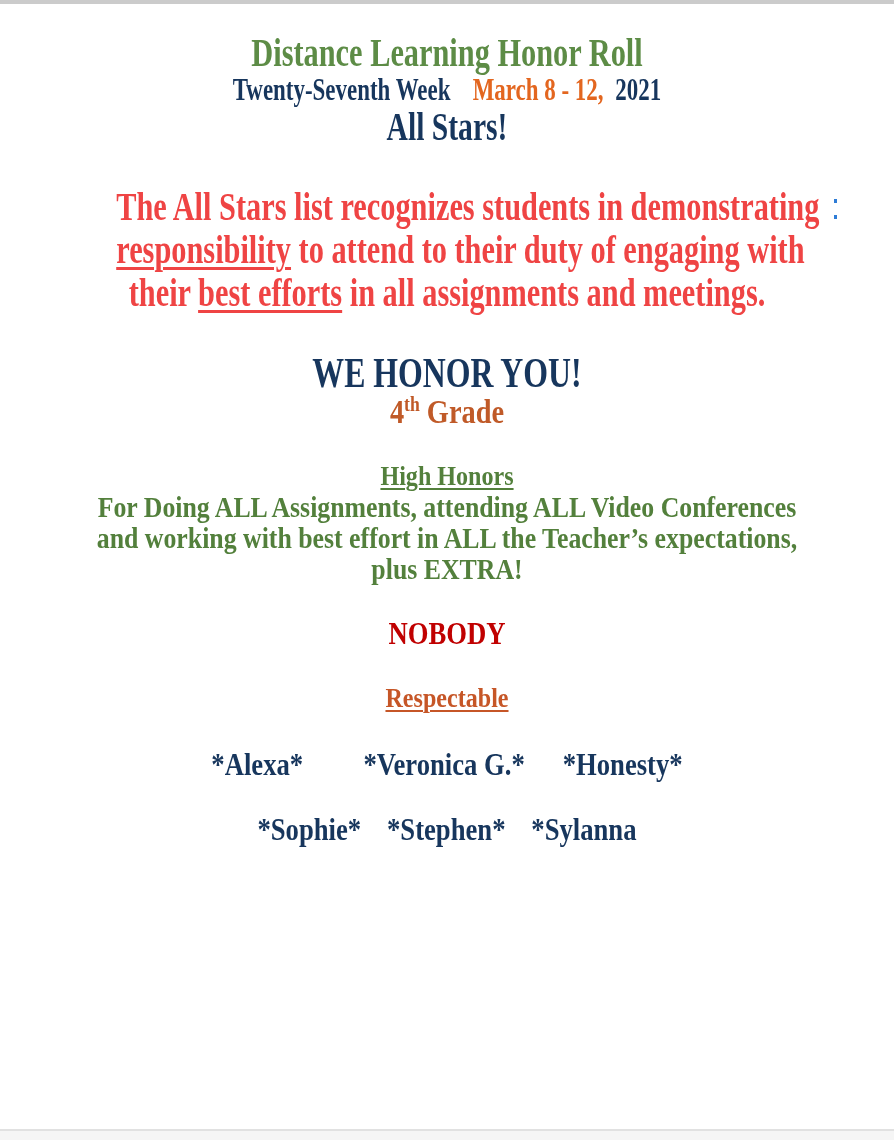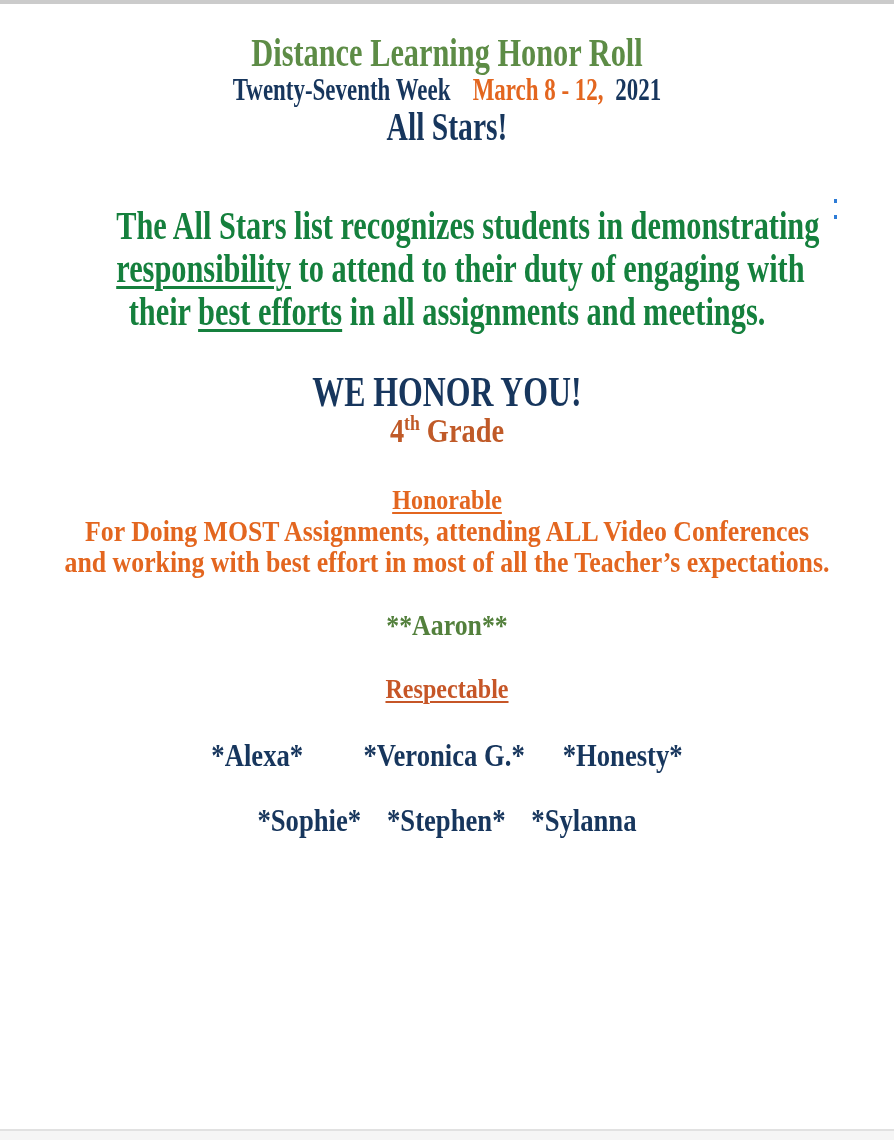--- a/index.html
+++ b/index.html
@@ -25,21 +25,21 @@
   }
   .cond-strong { transform: scaleX(0.74); }
   .cond-mild   { transform: scaleX(0.86); }
 
   .title { margin-top: 27px; font-size: 41px; line-height: 42px; color: #5d8c46; }
   .week  { font-size: 31px; line-height: 33px; color: #17365d; }
   .week .dates { color: #e3661f; margin-left: 30px; }
   .week .year  { margin-left: 16px; }
   .allstars { font-size: 40px; line-height: 42px; color: #17365d; }
 
-  .intro { margin-top: 56px; color: #15803d; }
+  .intro { margin-top: 37px; color: #ef4444; }
   .intro .ln { font-size: 41px; line-height: 43px; }
   .intro .u { text-decoration: underline; text-decoration-thickness: 3px; text-underline-offset: 4px; }
 
   .honor { margin-top: 38px; font-size: 43px; line-height: 42px; color: #17365d; }
   .grade { font-size: 33px; line-height: 36px; color: #c05a28; }
   .grade sup { font-size: 62%; vertical-align: super; line-height: 0; }
 
   .sec-heading {
     font-size: 28px; line-height: 31px;
     text-decoration: underline; text-decoration-thickness: 2px; text-underline-offset: 3px;
@@ -100,29 +100,30 @@
       <span>their </span><span class="u">best efforts</span><span> in all assignments and meetings.</span>
     </div>
   </div>
 
   <div class="ln cond-strong honor">WE HONOR YOU!</div>
 
   <div class="ln cond-mild grade">
     <span>4</span><sup>th</sup><span> Grade</span>
   </div>
 
+  <div>
+    <div class="ln cond-mild sec-heading hh-heading">High Honors</div>
+    <div class="hh-lines">
+        <div class="ln cond-mild">For Doing ALL Assignments, attending ALL Video Conferences</div>
+        <div class="ln cond-mild">and working with best effort in ALL the Teacher’s expectations,</div>
+        <div class="ln cond-mild">plus EXTRA!</div>
+      </div>
+    <div class="ln cond-mild nobody">NOBODY</div>
+  </div>
 
-  <div>
-    <div class="ln cond-mild sec-heading hon-heading">Honorable</div>
-    <div class="hon-lines">
-        <div class="ln cond-mild">For Doing MOST Assignments, attending ALL Video Conferences</div>
-        <div class="ln cond-mild">and working with best effort in most of all the Teacher’s expectations.</div>
-      </div>
-    <div class="ln cond-mild aaron">**Aaron**</div>
-  </div>
 
   <div>
     <div class="ln cond-mild sec-heading resp-heading">Respectable</div>
     <div class="ln cond-mild names names-row1"><span class="name">*Alexa*</span><span class="name">*Veronica G.*</span><span class="name">*Honesty*</span></div>
     <div class="ln cond-mild names names-row2"><span class="name">*Sophie*</span><span class="name">*Stephen*</span><span class="name">*Sylanna</span></div>
   </div>
 
 </div>
 
 <div class="blue-dot dot1"></div>

